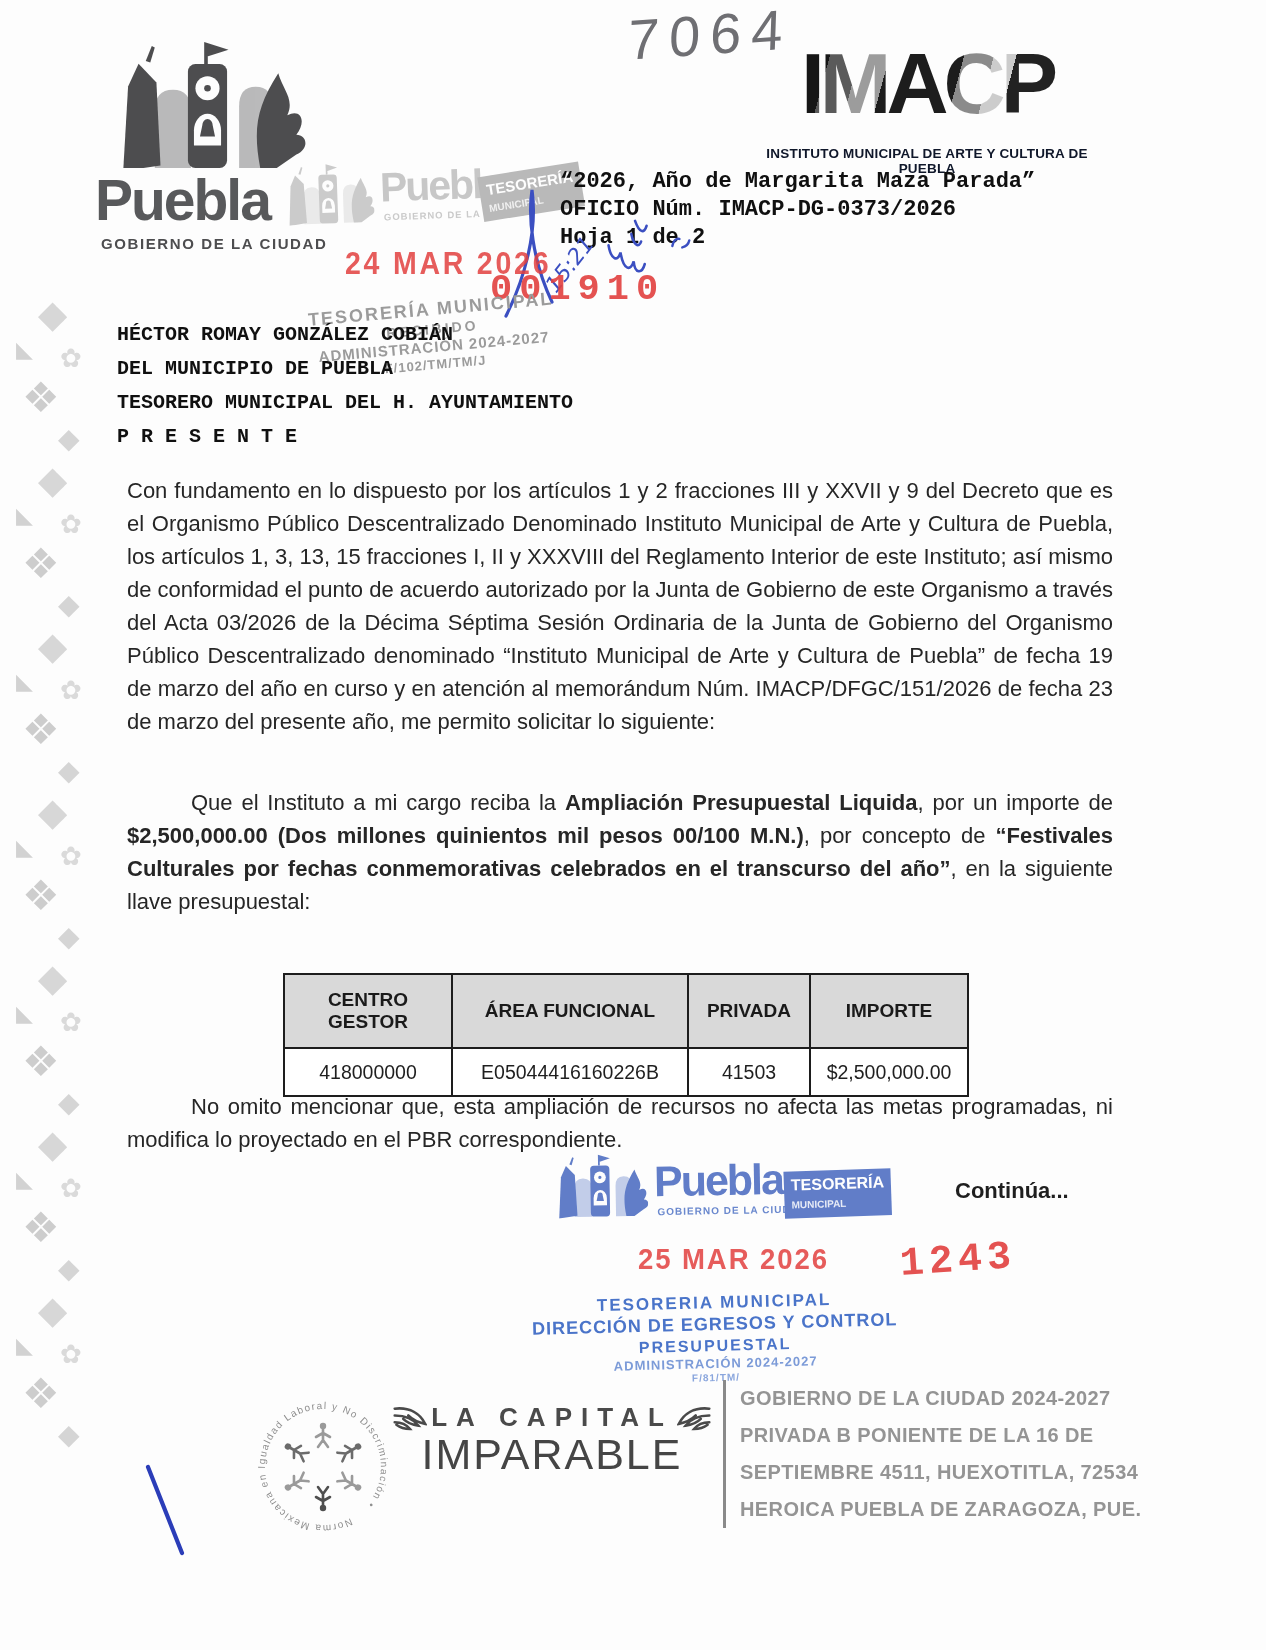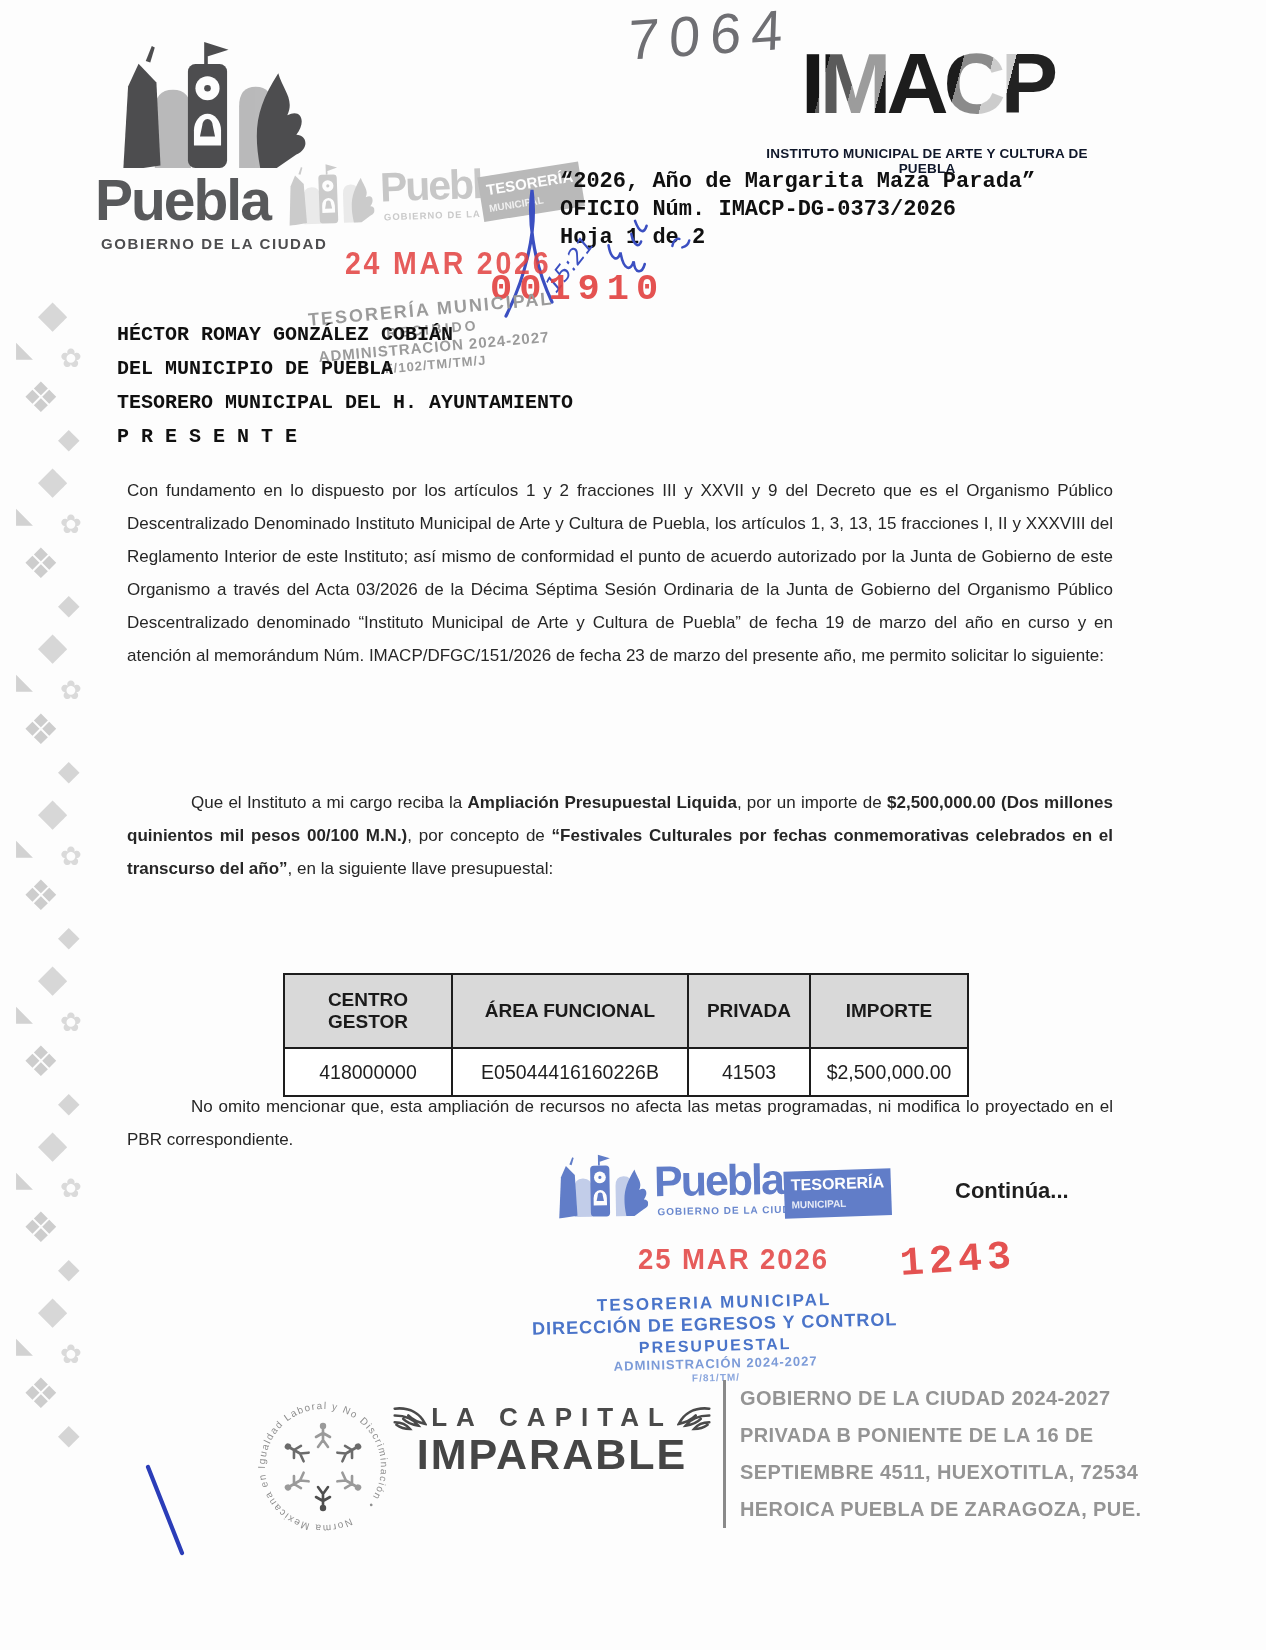--- a/index.html
+++ b/index.html
@@ -72,40 +72,40 @@
   .bluestamp2 .e1{font-size:17px;letter-spacing:2px;}
   .bluestamp2 .e2{font-size:18px;letter-spacing:1px;}
   .bluestamp2 .e3{font-size:16px;letter-spacing:2px;}
   .bluestamp2 .e4{font-size:13px;color:#7c9bd8;letter-spacing:1px;}
   .bluestamp2 .e5{font-size:10px;color:#8aa6dd;letter-spacing:1px;}
 
   
   .addressee{position:absolute;left:117px;top:318px;font-size:20px;line-height:34px;}
 
   
-  .bodytext{position:absolute;left:127px;width:986px;font-size:17px;line-height:33px;
+  .bodytext{position:absolute;left:127px;width:986px;font-size:22px;line-height:33px;
     text-align:justify;color:#262626;}
   .p1{top:474px;}
   .p2{top:786px;text-indent:64px;}
   .p3{top:1090px;text-indent:64px;}
   .continua{position:absolute;left:955px;top:1178px;font-size:22px;font-weight:bold;color:#1f1f1f;}
 
   
   .btable{position:absolute;left:283px;top:973px;border-collapse:collapse;}
   .btable th,.btable td{border:2px solid #1d1d1d;text-align:center;}
   .btable th{background:#d9d9d9;font-size:19px;height:72px;font-weight:bold;color:#1a1a1a;padding:0 14px;}
   .btable td{font-size:19.5px;height:44px;background:#fff;color:#1f1f1f;}
   .cw1{width:138px;} .cw2{width:206px;} .cw3{width:92px;} .cw4{width:128px;}
 
   
   .addrstamp{position:absolute;left:723px;top:1380px;color:#949494;font-weight:bold;font-size:20px;line-height:37px;
     border-left:3px solid #8a8a8a;padding-left:14px;letter-spacing:.4px;}
   .capital{position:absolute;left:392px;top:1402px;width:320px;text-align:center;color:#4a4a4a;}
   .capital .c1{font-size:26px;font-weight:bold;letter-spacing:9px;display:flex;align-items:center;justify-content:center;gap:4px;}
-  .capital .c2{font-size:43px;font-weight:bold;letter-spacing:2px;line-height:1;color:#454545;}
+  .capital .c2{font-size:43px;font-weight:normal;letter-spacing:2px;line-height:1;color:#454545;}
   .nmx{position:absolute;left:248px;top:1392px;}
   .penmark{position:absolute;left:130px;top:1455px;}
 </style>
 </head>
 <body>
 
 <svg width="0" height="0" style="position:absolute" aria-hidden="true">
   <defs>
     <symbol id="monu" viewBox="0 0 130 85">
       <g fill="currentColor" opacity=".38">

